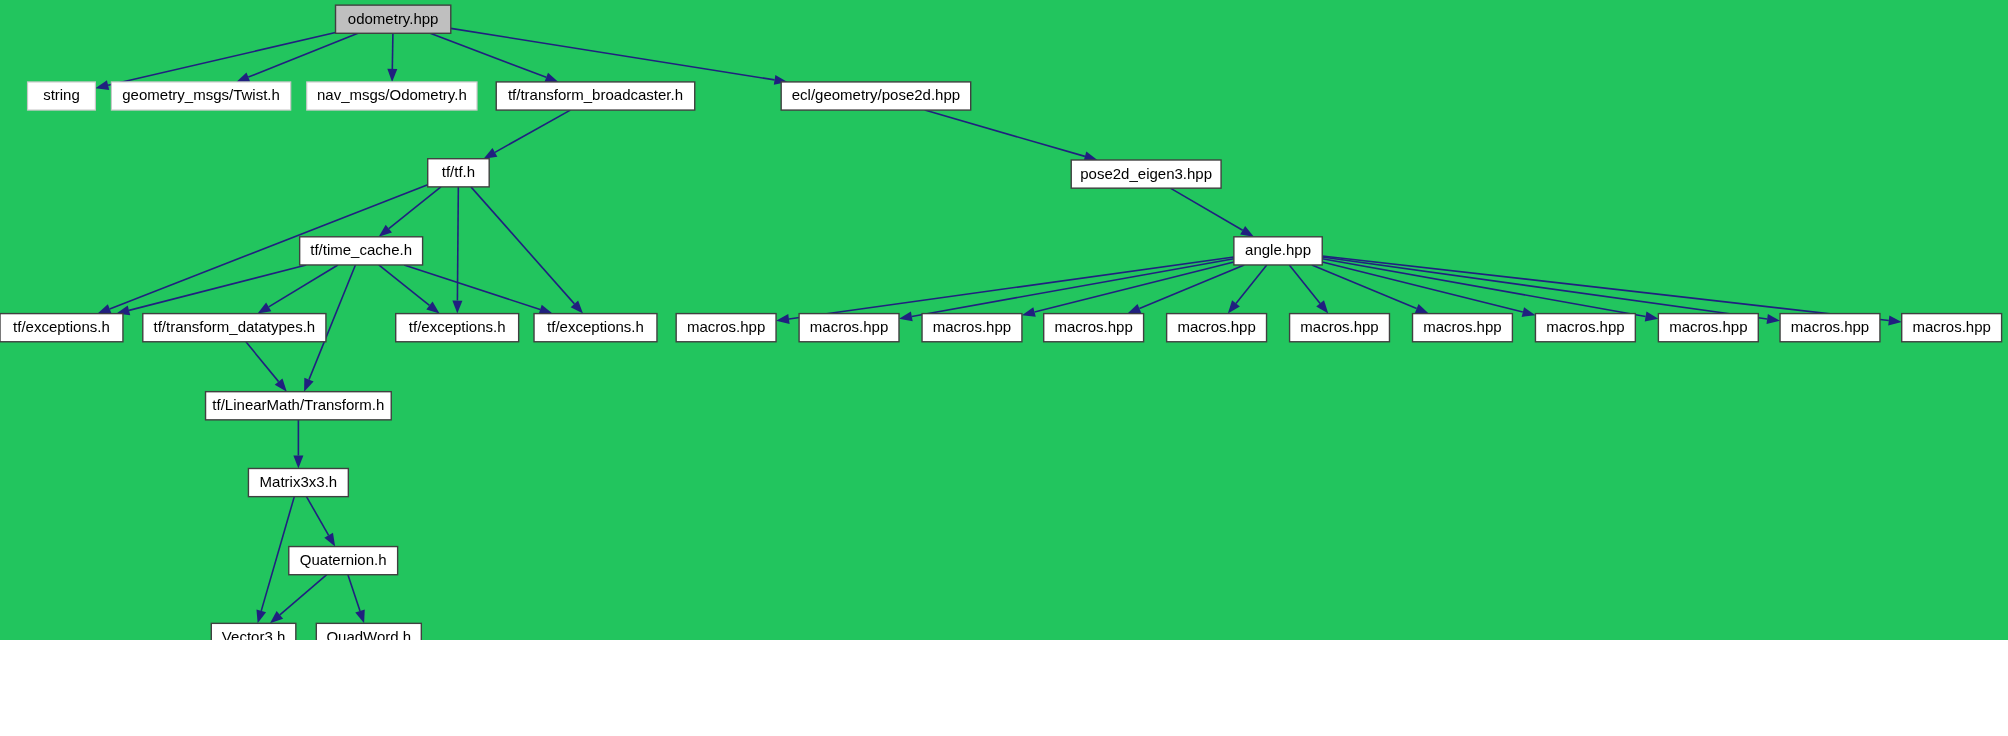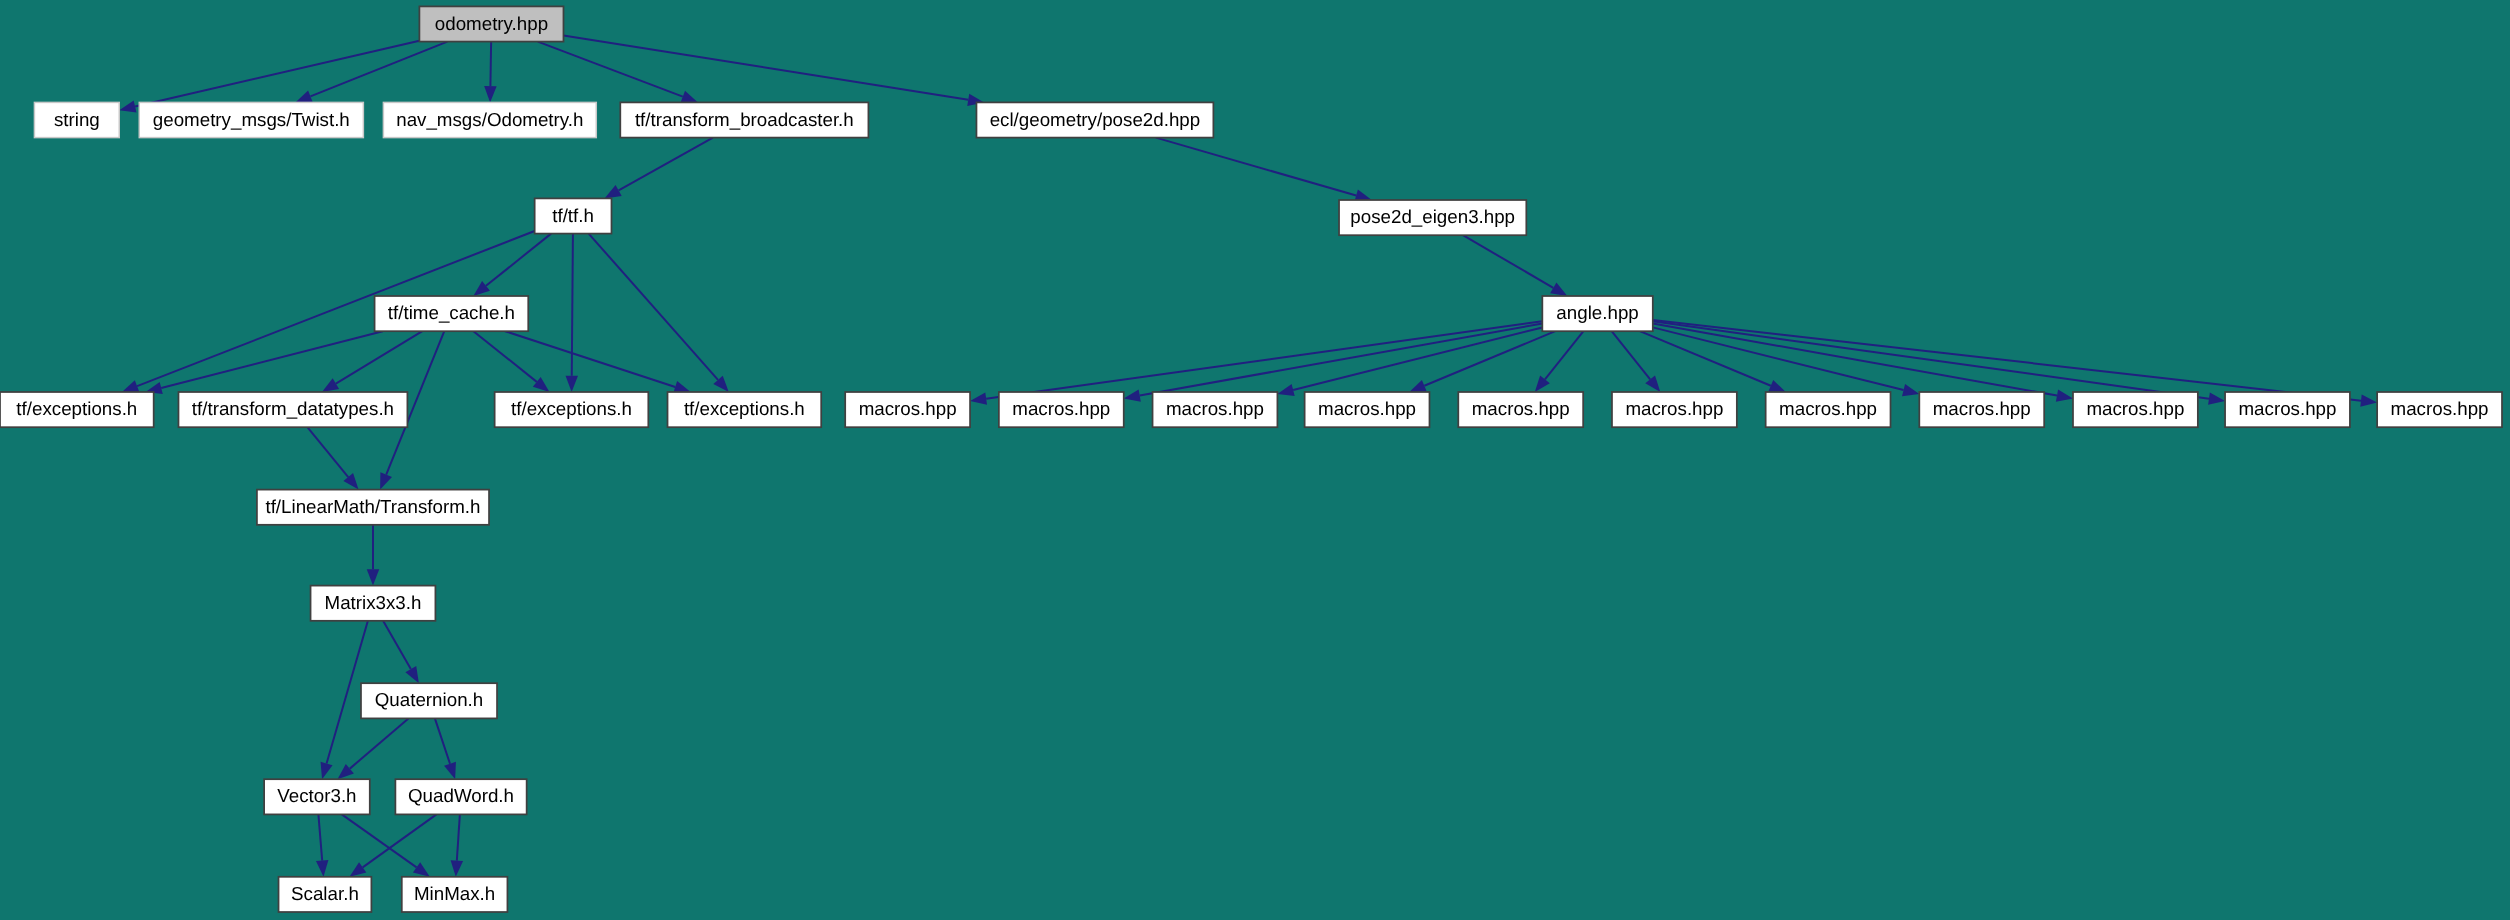--- a/index.html
+++ b/index.html
@@ -6,22 +6,22 @@
     margin: 0;
     padding: 0;
     background: #ffffff;
   }
   body {
     font-family: "Liberation Sans", sans-serif;
   }
   #graph-wrap {
     position: relative;
     width: 2008px;
-    height: 736px;
-    background: #0f766e;
+    height: 640px;
+    background: #22c55e;
     overflow: hidden;
   }
   svg#graph {
     display: block;
     width: 2008px;
     height: 736px;
   }
   .node-rect {
     fill: #ffffff;
     stroke: #404040;

